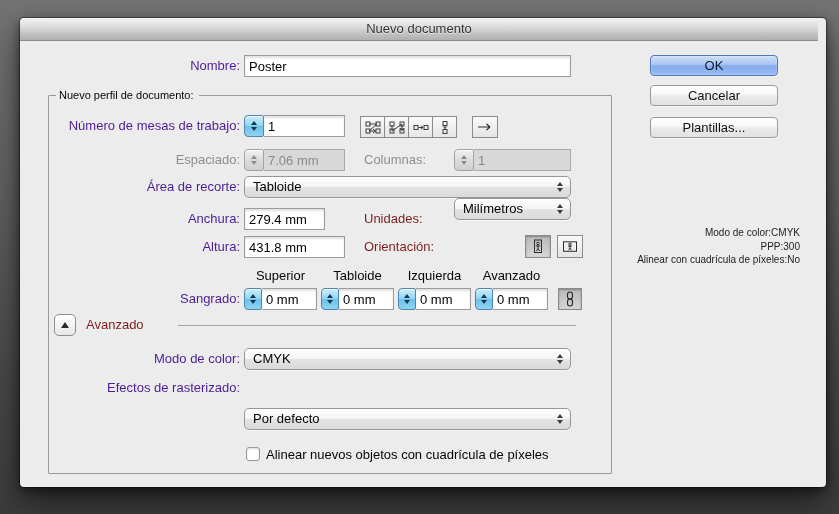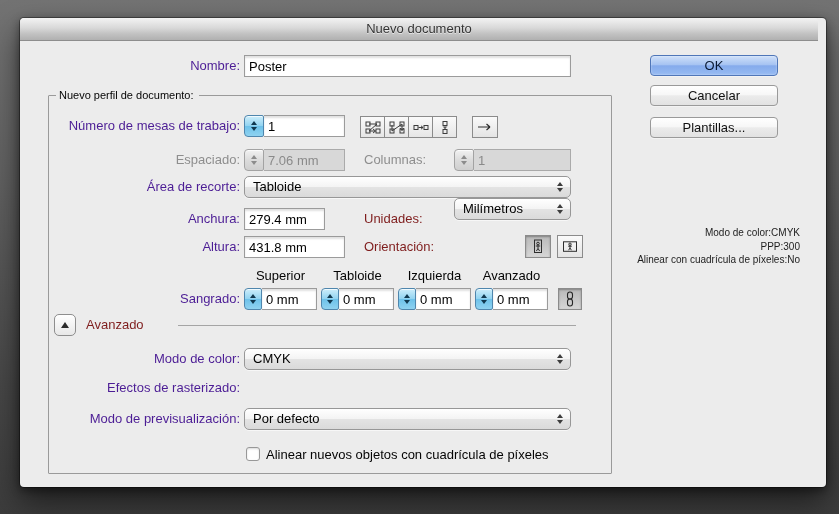--- a/index.html
+++ b/index.html
@@ -262,21 +262,20 @@
   <div class="popup" style="left:224px;top:330px;width:327px">
     <span>CMYK</span>
     <span class="pu-arrows">
         <i class="u"></i>
         <i class="d"></i>
       </span>
   </div>
 
   <div class="lab" style="top:362px">Efectos de rasterizado:</div>
 
-  <div class="lab" style="top:393px">Modo de previsualización:</div>
   <div class="popup" style="left:224px;top:390px;width:327px">
     <span>Por defecto</span>
     <span class="pu-arrows">
         <i class="u"></i>
         <i class="d"></i>
       </span>
   </div>
 
   <div class="checkbox" style="left:226px;top:429px"></div>
   <div class="cblabel" style="left:246px;top:429px">Alinear nuevos objetos con cuadrícula de píxeles</div>

